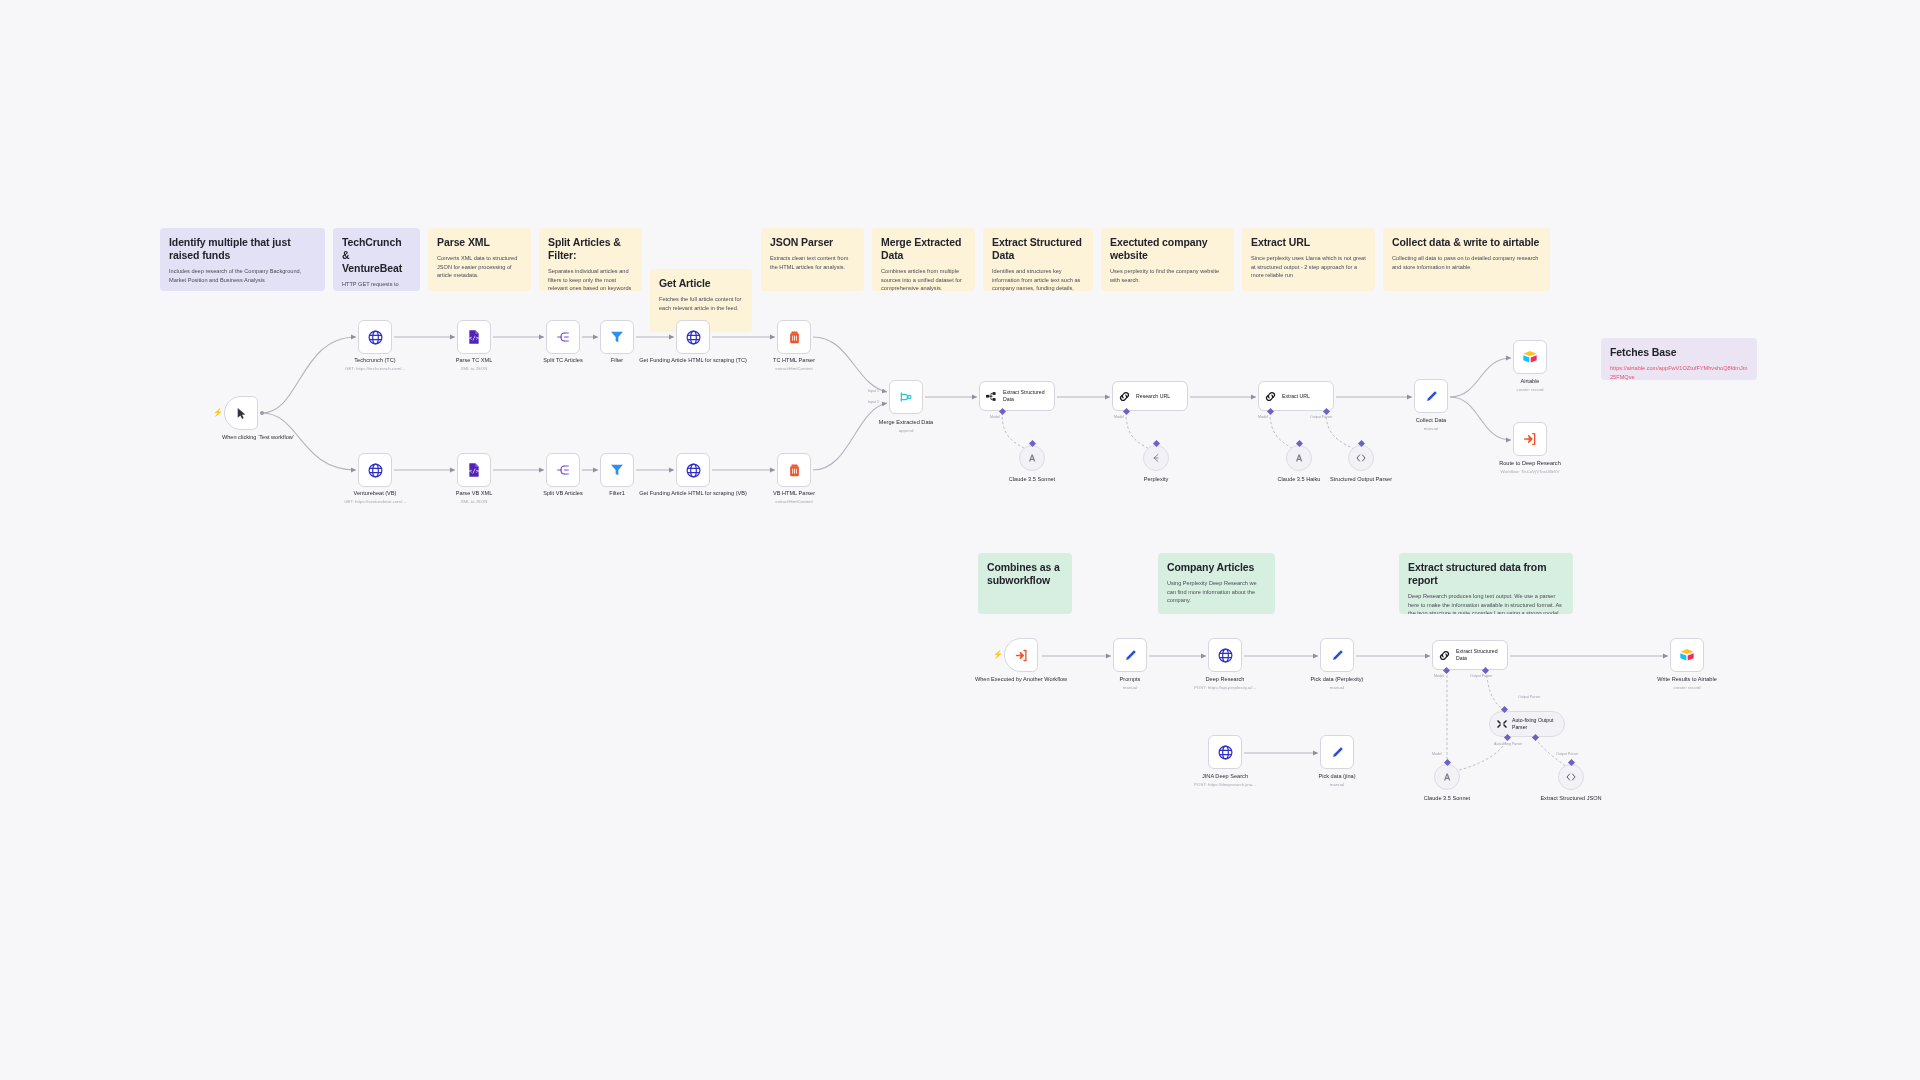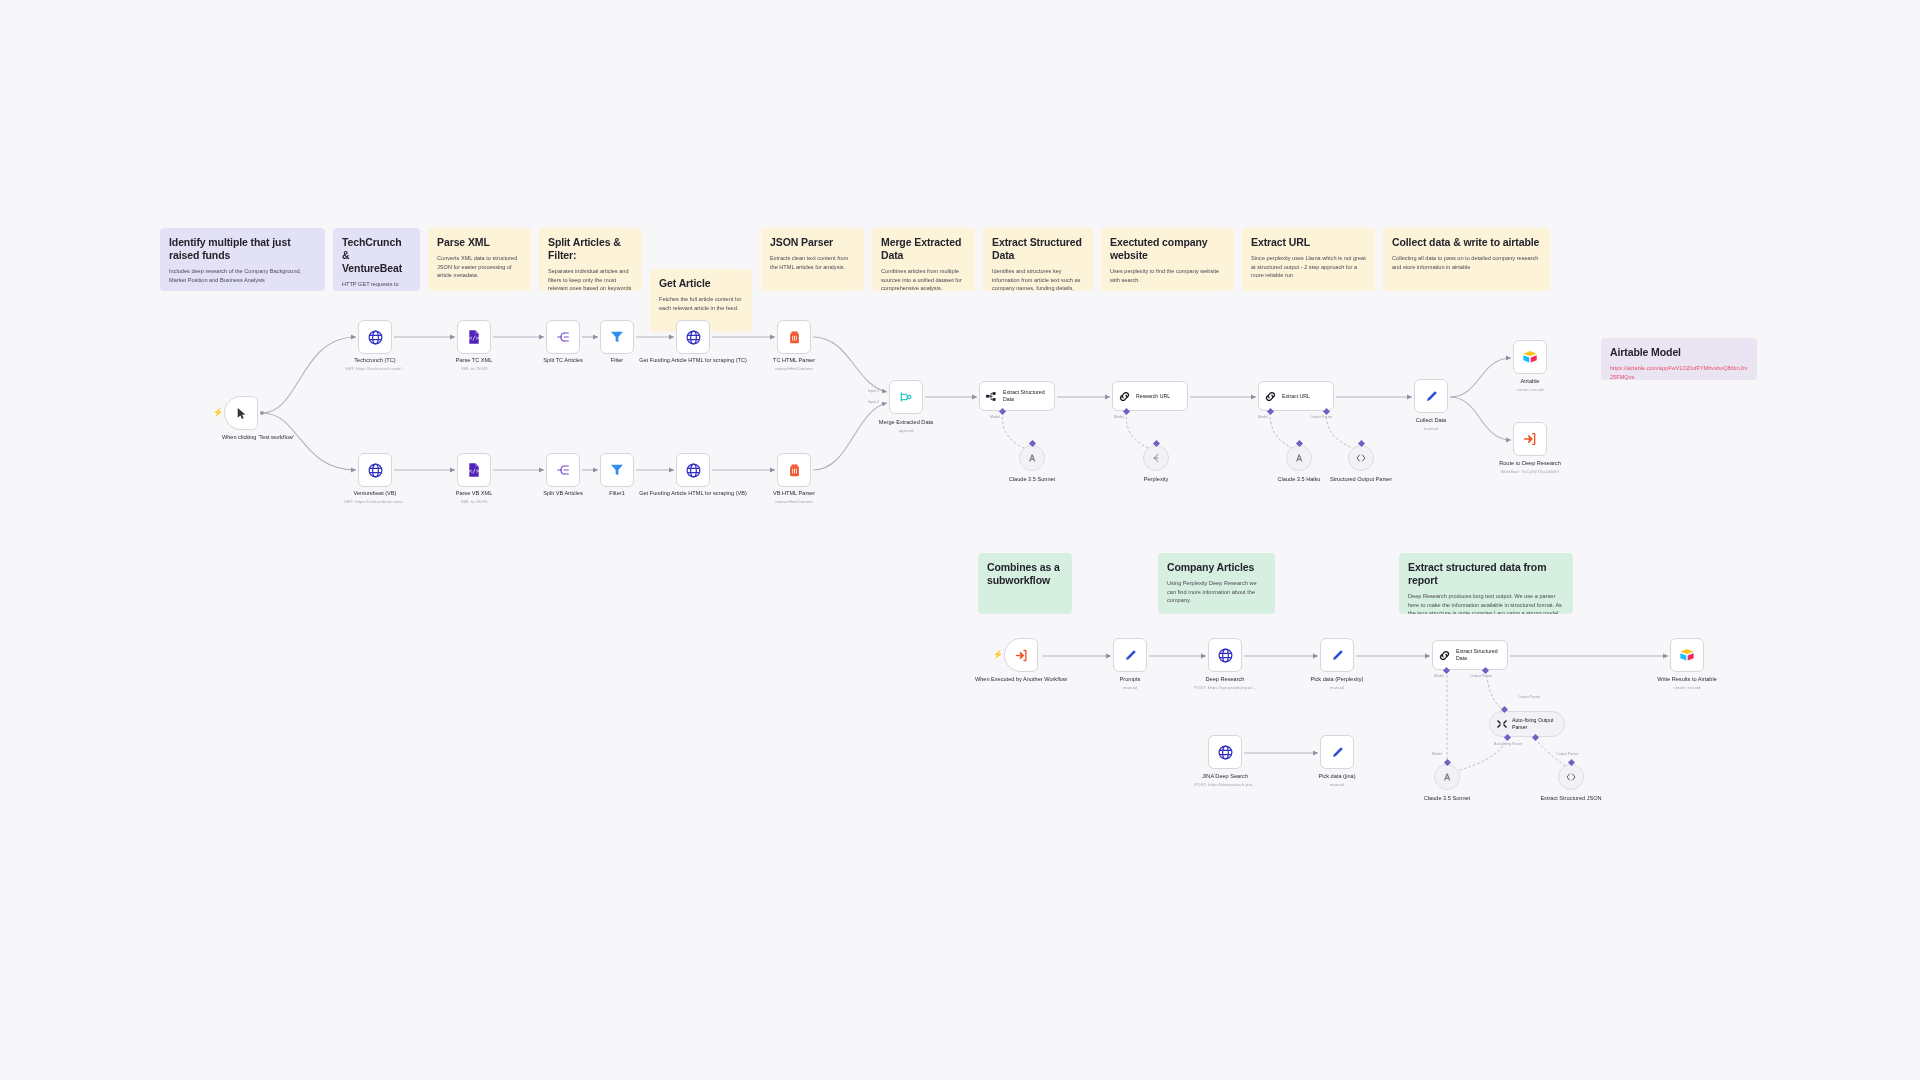--- a/index.html
+++ b/index.html
@@ -255,21 +255,21 @@
     <div class="st-title">Extract URL</div>
     <div class="st-body">Since perplexity uses Llama which is not great at structured output - 2 step approach for a more reliable run</div>
   </div>
 
   <div class="sticky yellow" style="left:1383px; top:228px; width:167px; height:63px;">
     <div class="st-title">Collect data &amp; write to airtable</div>
     <div class="st-body">Collecting all data to pass on to detailed company research and store information in airtable</div>
   </div>
 
   <div class="sticky lilac" style="left:1601px; top:338px; width:156px; height:42px;">
-    <div class="st-title">Airtable Model</div>
+    <div class="st-title">Fetches Base</div>
     <div class="st-link">https://airtable.com/appFwV1OZtufFYMhvshoQ8fdmJm25FMQve</div>
   </div>
 
   <div class="sticky green" style="left:978px; top:553px; width:94px; height:61px;">
     <div class="st-title">Combines as a subworkflow</div>
   </div>
 
   <div class="sticky green" style="left:1158px; top:553px; width:117px; height:61px;">
     <div class="st-title">Company Articles</div>
     <div class="st-body">Using Perplexity Deep Research we can find more information about the company.</div>

